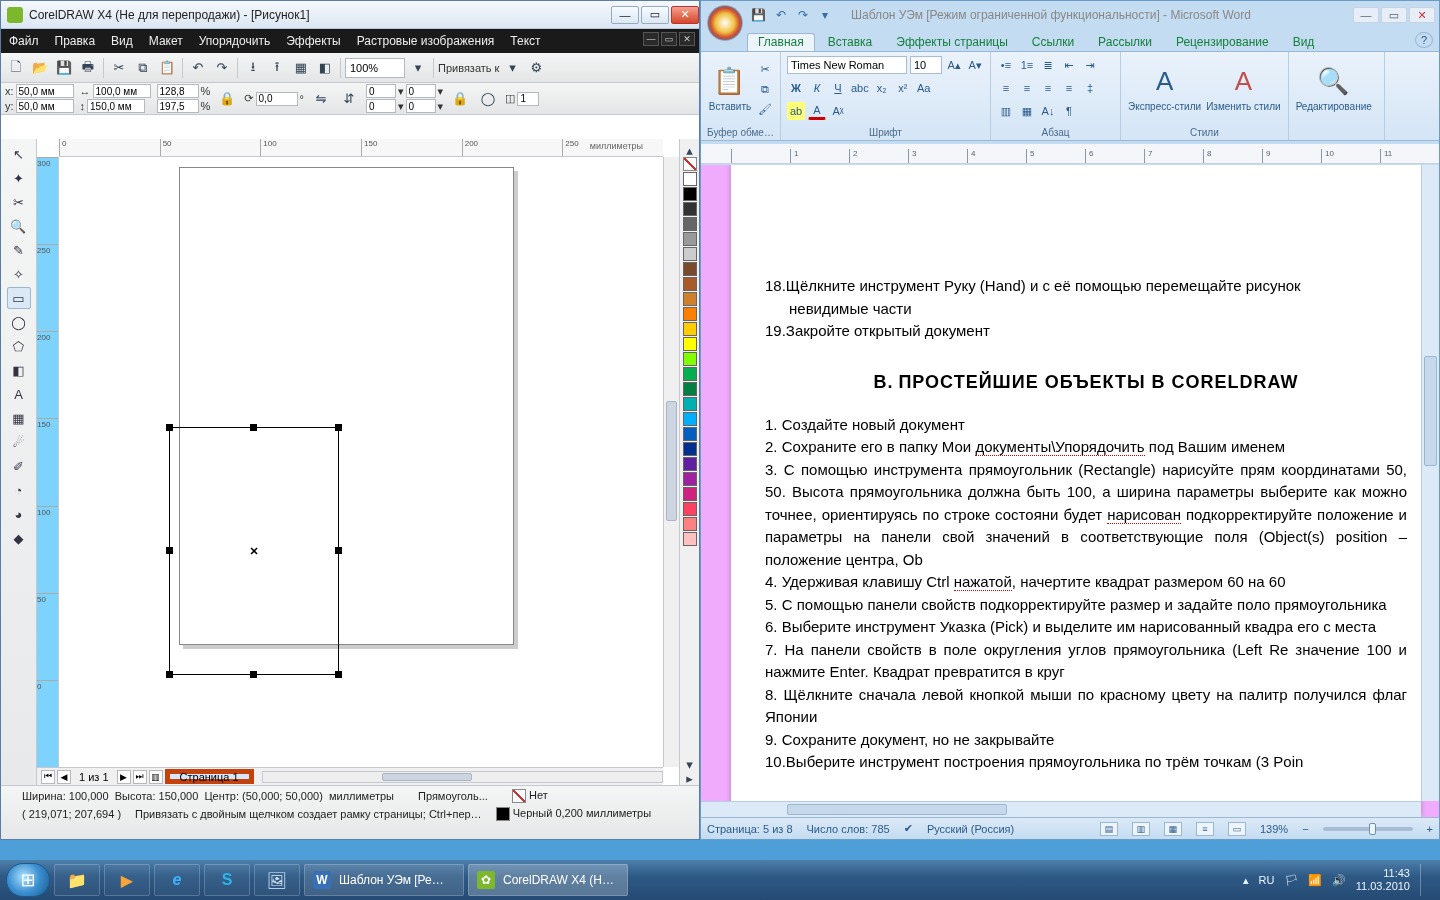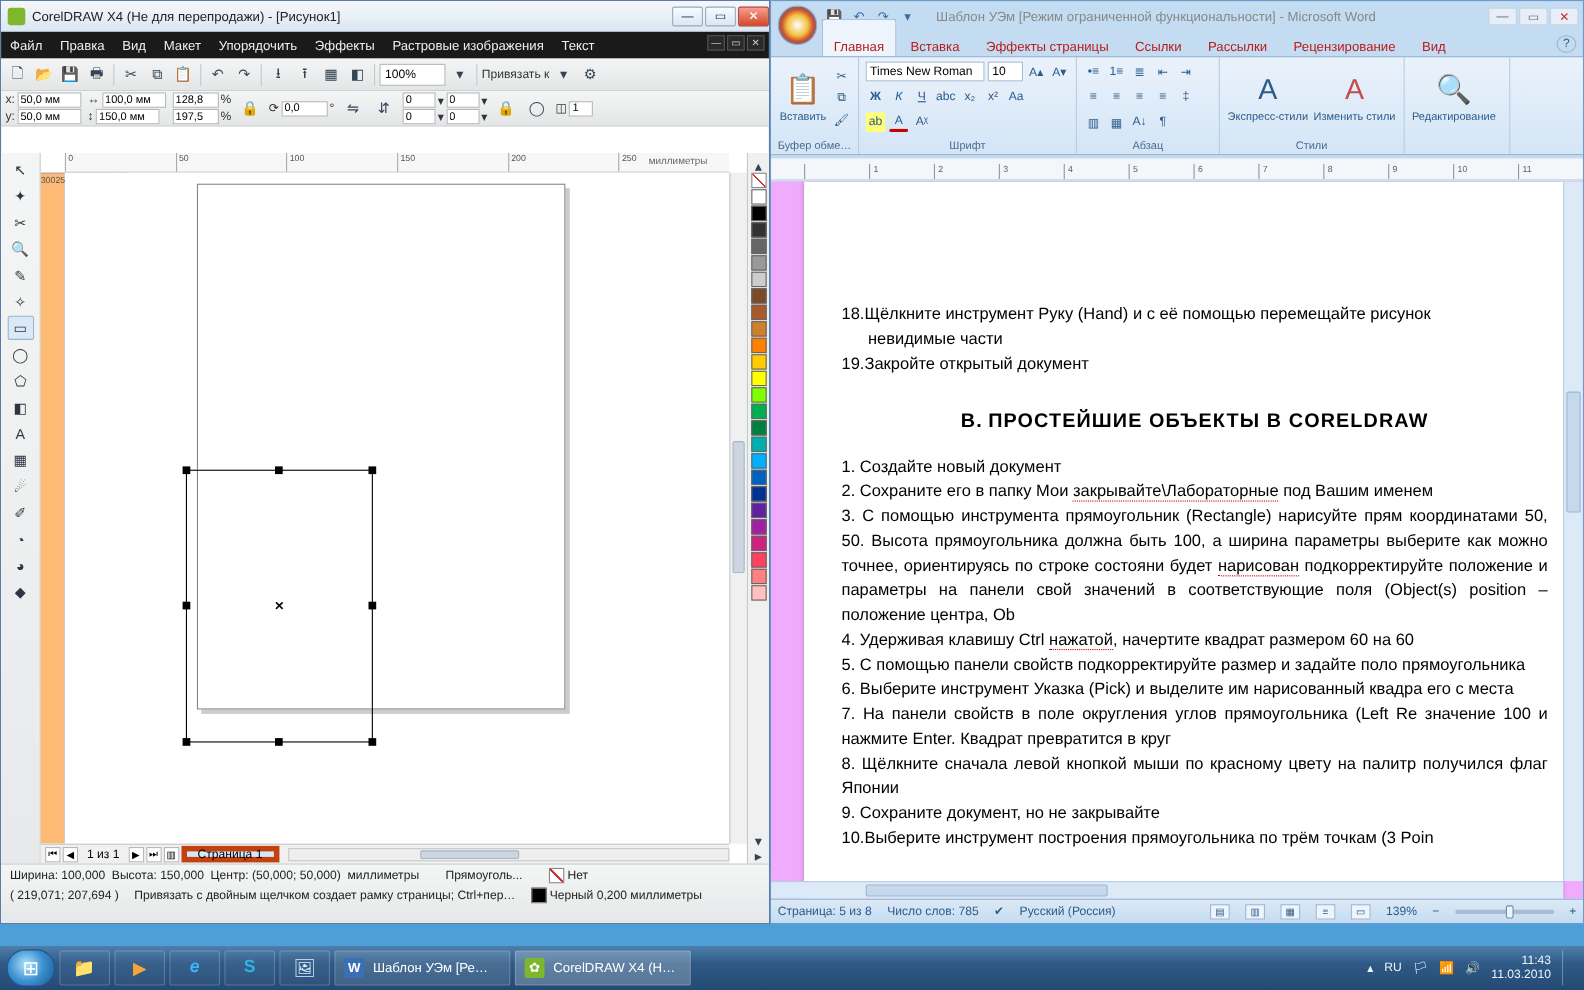--- a/index.html
+++ b/index.html
@@ -27,56 +27,56 @@
 .corel .propbar{height:32px;background:linear-gradient(#f4f5f5,#e4e5e6);border-bottom:1px solid #c5c8cc;display:flex;align-items:center;padding:0 4px;gap:6px;font-size:11px;color:#333;}
 .propcell{display:flex;flex-direction:column;gap:1px;}
 .propcell .row{display:flex;align-items:center;gap:2px;}
 .smallin{width:58px;height:14px;border:1px solid #b5b8bc;background:#fff;font-size:10px;padding:0 2px;}
 .corel .work{position:absolute;left:0;top:138px;right:0;bottom:54px;background:#fff;}
 .toolbox{position:absolute;left:0;top:0;width:36px;bottom:0;background:linear-gradient(#f4f5f5,#e8e9ea);border-right:1px solid #c5c8cc;display:flex;flex-direction:column;align-items:center;padding-top:4px;gap:2px;}
 .tool{width:24px;height:22px;display:flex;align-items:center;justify-content:center;font-size:13px;color:#334;border:1px solid transparent;border-radius:2px;}
 .tool.sel{background:#dbe8f5;border-color:#9ab7d4;}
 .hruler{position:absolute;left:58px;top:0;right:36px;height:18px;background:#f7f7f7;border-bottom:1px solid #c5c8cc;font-size:8px;color:#555;display:flex;}
 .hruler .tick{flex:1;border-left:1px solid #aaa;padding-left:2px;}
-.vruler{position:absolute;left:36px;top:18px;width:22px;bottom:18px;background:#fdba74;border-right:1px solid #c5c8cc;font-size:8px;color:#555;display:flex;}
+.vruler{position:absolute;left:36px;top:18px;width:22px;bottom:18px;background:#7dd3fc;border-right:1px solid #c5c8cc;font-size:8px;color:#555;display:flex;flex-direction:column;}
 .vruler .tick{flex:1;border-top:1px solid #aaa;padding-top:1px;}
 .canvas{position:absolute;left:58px;top:18px;right:36px;bottom:18px;background:#fff;}
 .page{position:absolute;left:120px;top:10px;width:335px;height:478px;background:#fff;border:1px solid #888;box-shadow:4px 4px 0 rgba(0,0,0,.2);}
 .rectsel{position:absolute;left:110px;top:270px;width:170px;height:248px;border:1px solid #000;}
 .handle{position:absolute;width:7px;height:7px;background:#000;}
 .centerx{position:absolute;left:50%;top:50%;transform:translate(-50%,-50%);font-size:11px;font-weight:bold;color:#000;}
 .palette{position:absolute;right:0;top:0;width:20px;bottom:0;background:#f0f0f0;border-left:1px solid #c5c8cc;display:flex;flex-direction:column;align-items:center;padding-top:4px;}
 .swatch{width:14px;height:14px;margin-bottom:1px;}
 .vscroll{position:absolute;right:20px;top:18px;width:16px;bottom:18px;background:#f0f0f0;border-left:1px solid #c5c8cc;}
 .vscroll .thumb{position:absolute;left:2px;right:2px;top:40%;height:120px;background:#cdd6e0;border:1px solid #a8b5c5;border-radius:2px;}
 .units{position:absolute;right:56px;top:2px;font-size:9px;color:#666;}
 .pgnav{position:absolute;left:36px;right:36px;bottom:0;height:18px;background:#f0f0f0;border-top:1px solid #c5c8cc;display:flex;align-items:center;font-size:11px;gap:2px;padding-left:4px;}
 .pgnav .pb{width:14px;height:14px;border:1px solid #b5b8bc;background:#fff;display:flex;align-items:center;justify-content:center;font-size:9px;}
 .pgnav .pagetab{background:#d6e6fb;border:5px solid #c2410c;padding:0 10px;height:15px;display:flex;align-items:center;}
 .pgnav .hsb{flex:1;margin-left:6px;height:12px;background:#eee;border:1px solid #c5c8cc;position:relative;}
 .pgnav .hsb .t{position:absolute;left:30%;width:90px;top:1px;bottom:1px;background:#cdd6e0;border:1px solid #a8b5c5;border-radius:2px;}
-.corel .status{position:absolute;left:0;right:0;bottom:0;height:54px;background:linear-gradient(#f4f5f5,#e6e7e8);border-top:1px solid #c5c8cc;font-size:11px;color:#222;padding:3px 8px;}
+.corel .status{position:absolute;left:0;right:0;bottom:0;height:54px;background:linear-gradient(#f4f5f5,#e6e7e8);border-top:1px solid #c5c8cc;font-size:11px;color:#222;padding:3px 21px;}
 .corel .status .r1{display:flex;gap:24px;align-items:center;}
 .corel .status .r2{display:flex;gap:14px;align-items:center;margin-top:4px;}
 .swatchbox{width:14px;height:14px;border:1px solid #888;display:inline-block;vertical-align:middle;}
 
 
 .word{position:absolute;left:700px;top:0;width:740px;height:840px;background:#c4dcf1;border:1px solid #6b9bc7;}
 .word .titlebar{height:28px;display:flex;align-items:center;padding-left:4px;font-size:12px;color:#7a8a98;}
 .officebtn{width:36px;height:36px;position:absolute;left:6px;top:4px;z-index:3;border-radius:50%;background:radial-gradient(#fff,#f0c040 40%,#d05030 60%,#4070b0 80%);border:1px solid #9ab;}
 .qat{display:flex;gap:6px;margin-left:46px;align-items:center;}
 .qat .q{width:16px;height:16px;font-size:12px;color:#3a6ea5;display:flex;align-items:center;justify-content:center;}
 .word .titlebar .t{margin-left:18px;color:#888;}
 .word .titlebar .spacer{flex:1;}
 .word .winbtns{margin-right:4px;}
 .word .winbtn{width:26px;height:16px;}
 .word .winbtn.close{background:#e7eef7;color:#c33;border-color:#c5d3e3;}
 .word .winbtn.min,.word .winbtn.max{background:#e7eef7;border-color:#c5d3e3;color:#567;}
 .tabs{height:22px;display:flex;align-items:flex-end;padding-left:46px;gap:2px;font-size:12px;}
-.tab{padding:17px 10px 2px;color:#b91c1c;border:1px solid transparent;border-bottom:none;}
+.tab{padding:1px 10px 2px;color:#15803d;border:1px solid transparent;border-bottom:none;}
 .tab.active{background:#eef4fb;border-color:#9ab7d4;border-radius:3px 3px 0 0;}
 .ribbon{height:90px;background:linear-gradient(#eaf2fb,#d4e5f6);border-top:1px solid #9ab7d4;border-bottom:1px solid #9ab7d4;display:flex;}
 .group{border-right:1px solid #b8cde3;padding:4px 6px 2px;display:flex;flex-direction:column;justify-content:space-between;}
 .group .glabel{font-size:10px;color:#4a6b8c;text-align:center;margin-top:2px;}
 .grow{display:flex;gap:3px;align-items:center;flex-wrap:wrap;}
 .rbtn{min-width:18px;height:18px;border:1px solid transparent;border-radius:2px;display:flex;align-items:center;justify-content:center;font-size:11px;color:#2b5b8b;}
 .rbtn.big{flex-direction:column;height:66px;min-width:46px;font-size:10px;text-align:center;gap:4px;}
 .rbtn.big .ic{font-size:26px;}
 .rsel{height:18px;border:1px solid #a8bdd4;background:#fff;font-size:11px;padding:0 3px;}
 .word .ruler{height:20px;background:#f4f6f9;border-bottom:1px solid #c3d3e4;position:relative;margin:3px 0 0 0;display:flex;align-items:flex-end;padding-left:30px;font-size:8px;color:#567;gap:0;overflow:hidden;}
@@ -359,21 +359,21 @@
           <div style="display:flex;flex-direction:column;gap:2px">
             <div class="rbtn">✂</div>
             <div class="rbtn">⧉</div>
             <div class="rbtn">🖌</div>
           </div>
         </div>
         <div class="glabel">Буфер обме…</div>
       </div>
       <div class="group" style="min-width:186px">
         <div class="grow">
-          <input class="rsel" style="width: 108px;" value="Times New Roman">
+          <input class="rsel" style="width: 120px;" value="Times New Roman">
           <input class="rsel" style="width: 32px;" value="10">
           <div class="rbtn">A▴</div>
           <div class="rbtn">A▾</div>
         </div>
         <div class="grow">
           <div class="rbtn">
               <b>Ж</b>
             </div>
           <div class="rbtn">
               <i>К</i>
@@ -456,21 +456,21 @@
     <div class="docarea">
       <div class="paper">
         <div class="ol">
           <div><span class="n">18.</span><span>Щёлкните инструмент Руку (Hand) и с её помощью перемещайте рисунок</span></div>
           <div style="padding-left:24px"><span>невидимые части</span></div>
           <div><span class="n">19.</span><span>Закройте открытый документ</span></div>
         </div>
         <div class="hding"><b><span>В.</span></b>&nbsp;<b>ПРОСТЕЙШИЕ ОБЪЕКТЫ В CORELDRAW</b></div>
         <div class="ol">
           <div><span class="n">1.</span>&nbsp;<span>Создайте новый документ</span></div>
-          <div><span class="n">2.</span>&nbsp;<span>Сохраните его в папку Мои </span><span class="redline">закрывайте\Лабораторные</span><span>  под Вашим именем</span></div>
+          <div><span class="n">2.</span>&nbsp;<span>Сохраните его в папку Мои </span><span class="redline">документы\Упорядочить</span><span>  под Вашим именем</span></div>
           <div style="text-align:justify"><span class="n">3.</span>&nbsp;<span>С помощью инструмента прямоугольник (Rectangle) нарисуйте прям координатами 50, 50. Высота прямоугольника должна быть 100, а ширина параметры выберите как можно точнее, ориентируясь по строке состояни будет </span><span class="redline">нарисован</span><span> подкорректируйте положение и параметры на панели свой значений в соответствующие поля (Object(s) position – положение центра, Ob</span></div>
           <div><span class="n">4.</span>&nbsp;<span>Удерживая клавишу Ctrl </span><span class="redline">нажатой</span><span>, начертите квадрат размером 60 на 60</span></div>
           <div style="text-align:justify"><span class="n">5.</span>&nbsp;<span>С помощью панели свойств подкорректируйте размер и задайте поло прямоугольника</span></div>
           <div style="text-align:justify"><span class="n">6.</span>&nbsp;<span>Выберите инструмент Указка (Pick) и выделите им нарисованный квадра его с места</span></div>
           <div style="text-align:justify"><span class="n">7.</span>&nbsp;<span>На панели свойств в поле округления углов прямоугольника (Left Re значение 100 и нажмите Enter. Квадрат превратится в круг</span></div>
           <div style="text-align:justify"><span class="n">8.</span>&nbsp;<span>Щёлкните сначала левой кнопкой мыши по красному цвету на палитр получился флаг Японии</span></div>
           <div><span class="n">9.</span>&nbsp;<span>Сохраните документ, но не закрывайте</span></div>
           <div><span class="n">10.</span><span>Выберите инструмент построения прямоугольника по трём точкам (3 Poin</span></div>
         </div>
       </div>

